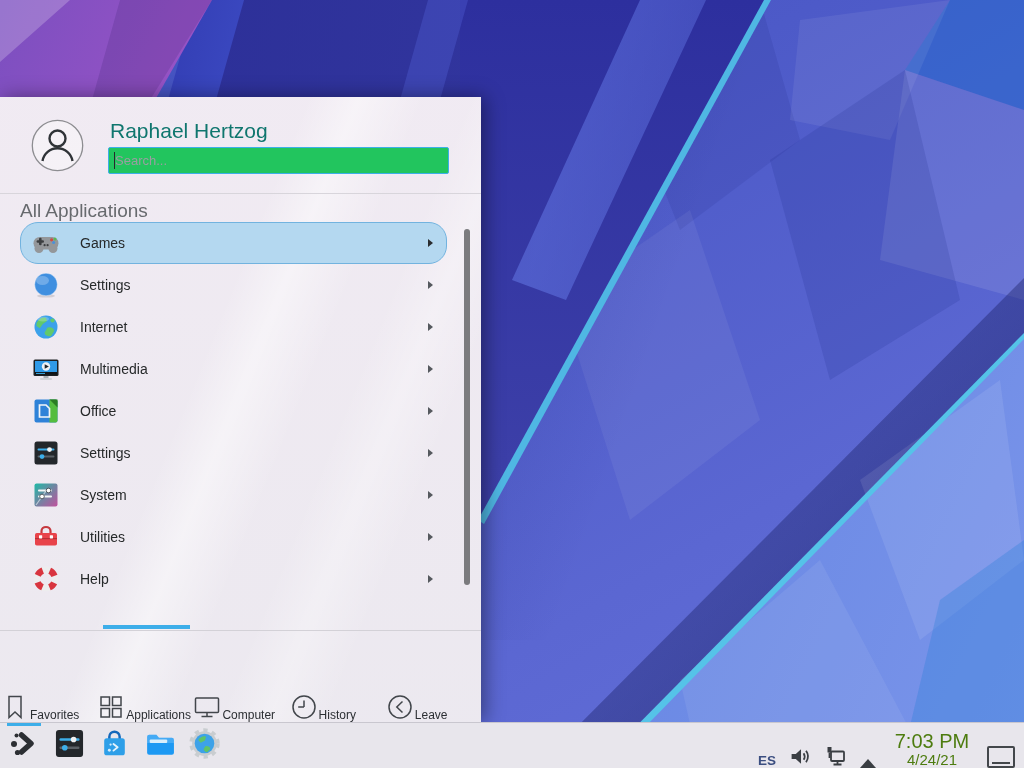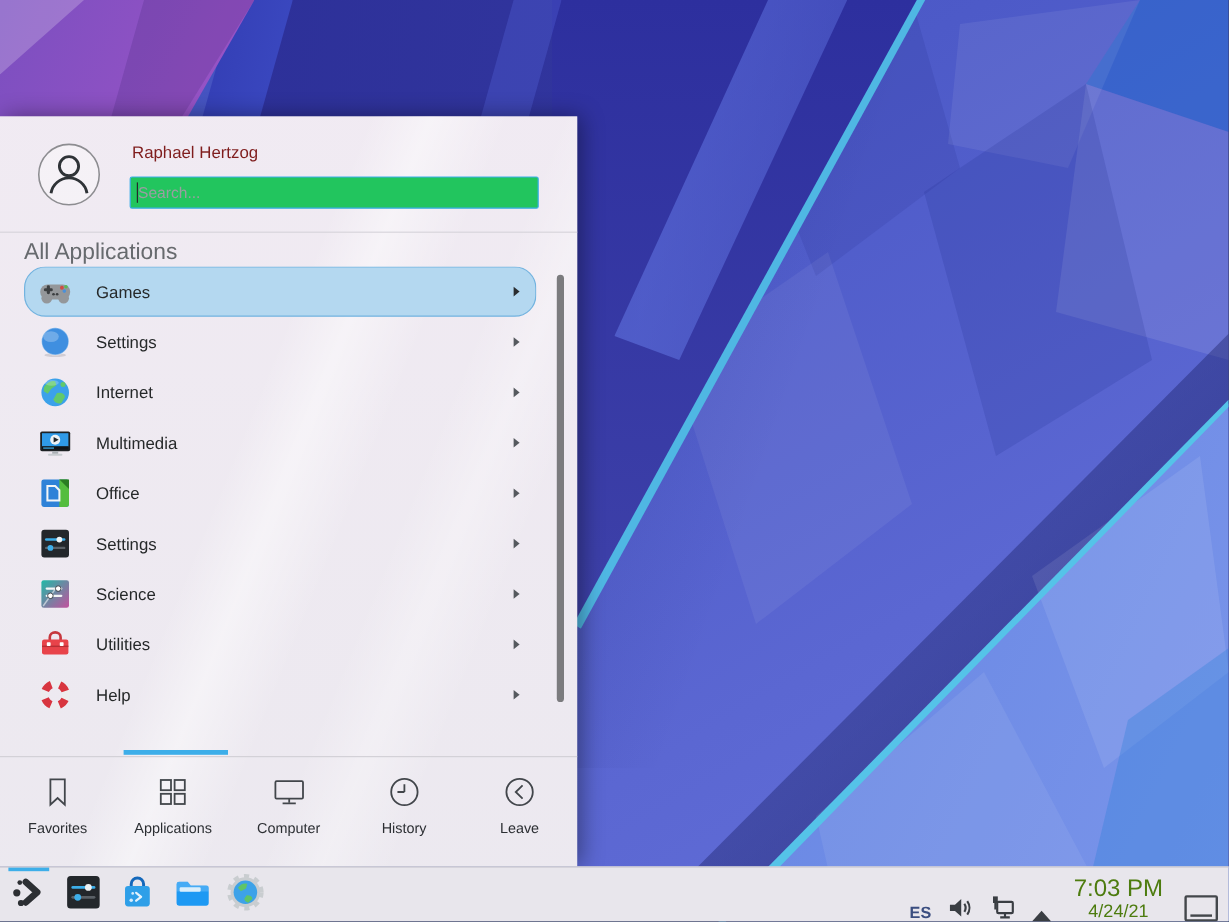--- a/index.html
+++ b/index.html
@@ -43,40 +43,40 @@
   .f9{clip-path:polygon(620px 80px,760px 0,800px 140px,680px 230px);background:rgba(22,30,120,.12);}
 
   
   #launcher{position:absolute;left:0;top:97px;width:481px;height:625px;background:#eceaf0;
     box-shadow:4px 0 18px rgba(0,0,0,.40);}
   #launcher .texture{position:absolute;inset:0;pointer-events:none;
     background:linear-gradient(112deg,rgba(255,255,255,0) 42%,rgba(255,255,255,.45) 49%,rgba(255,255,255,0) 58%,
     rgba(255,255,255,0) 64%,rgba(255,255,255,.30) 71%,rgba(255,255,255,0) 79%),
     linear-gradient(180deg,rgba(245,235,245,.5),rgba(236,228,238,.2));}
   .lp-avatar{position:absolute;left:31px;top:22px;width:53px;height:53px;}
-  .lp-name{position:absolute;left:110px;top:22px;font-size:14px;color:#7f1d1d;}
+  .lp-name{position:absolute;left:110px;top:22px;font-size:21px;color:#0f766e;}
   .lp-search{position:absolute;left:108px;top:50px;width:341px;height:27px;border:1px solid #3daee9;
     border-radius:2px;background:#22c55e;font-family:inherit;font-size:13px;padding:0 6px;color:#34383b;outline:none;}
   .lp-search::placeholder{color:#9b9da1;}
   .lp-caret{position:absolute;left:114px;top:55px;width:1px;height:17px;background:#26292c;}
   .lp-sep{position:absolute;left:0;right:0;top:96px;height:1px;background:#d8d5db;}
   .lp-section{position:absolute;left:20px;top:103px;font-size:19px;color:#676a6e;}
   .lp-list{position:absolute;left:20px;top:125px;width:427px;height:408px;overflow:hidden;}
   .cat-row{height:42px;display:flex;align-items:center;border:1px solid transparent;border-radius:3px;cursor:default;}
   .cat-row.highlighted{background:#b4d8f0;border-color:#72b3df;border-radius:18px;}
   .cat-icon{width:28px;height:28px;margin-left:11px;flex:0 0 auto;display:block;}
   .cat-icon svg{display:block;}
   .cat-label{margin-left:20px;font-size:14px;color:#26292a;}
   .cat-arrow{margin-left:auto;margin-right:13px;width:0;height:0;
     border-left:5px solid #55595e;border-top:4px solid transparent;border-bottom:4px solid transparent;}
   .cat-row.highlighted .cat-arrow{border-left-color:#2a2d30;}
   .lp-scroll{position:absolute;left:464px;top:132px;width:6px;height:356px;background:#7b7b7e;border-radius:3px;}
   .lp-indicator{position:absolute;left:103px;top:528px;width:87px;height:4px;background:#3daee9;}
   .lp-tabs{position:absolute;left:0;right:0;top:533px;height:92px;border-top:1px solid #d3d1d7;display:flex;}
-  .tab{flex:1;display:flex;flex-direction:column;align-items:center;padding-top:14px;cursor:default;}
+  .tab{flex:1;display:flex;flex-direction:row;align-items:flex-end;padding-top:14px;cursor:default;}
   .tab-icon{width:30px;height:30px;}
   .tab-label{margin-top:8px;font-size:12px;color:#2c2f33;}
 
   
   #taskbar{position:absolute;left:0;bottom:0;width:1024px;height:46px;background:#e8e6ec;
     border-top:1px solid #c9c7cf;display:flex;align-items:center;}
   .tb-apps{display:flex;align-items:center;padding-left:5px;height:100%;}
   .tb-app{position:relative;width:38px;height:46px;display:flex;align-items:center;justify-content:center;margin-right:7px;}
   .tb-app .active-bar{position:absolute;top:0;left:2px;right:2px;height:3px;background:#3daee9;}
   .tb-tray{margin-left:auto;display:flex;align-items:flex-end;height:100%;}
@@ -240,21 +240,21 @@
               </linearGradient>
             </defs>
             <rect x="2.5" y="2.5" width="23" height="23" rx="2" fill="url(#g-sys)"></rect>
             <path d="M4 24 L14 10" stroke="rgba(255,255,255,.55)" stroke-width="1.2"></path>
             <rect x="6" y="8.6" width="14" height="1.8" rx="0.9" fill="#f2f5f6"></rect>
             <circle cx="16.5" cy="9.5" r="2.3" fill="#ffffff" stroke="#2a2f33" stroke-width=".7"></circle>
             <rect x="6" y="14.6" width="14" height="1.8" rx="0.9" fill="#f2f5f6"></rect>
             <circle cx="10" cy="15.5" r="2.3" fill="#ffffff" stroke="#2a2f33" stroke-width=".7"></circle>
           </svg>
         </span>
-        <span class="cat-label">Science</span>
+        <span class="cat-label">System</span>
         <span class="cat-arrow"></span>
       </div>
 
       <div class="cat-row">
         <span class="cat-icon">
           <svg width="28" height="28" viewBox="0 0 28 28">
             <path d="M9.5 10.5 V8 a4.5 4 0 0 1 9 0 v2.5" fill="none" stroke="#c6383e" stroke-width="2.2"></path>
             <rect x="3" y="10" width="22" height="12.5" rx="1.8" fill="#e8434a"></rect>
             <rect x="3" y="15" width="22" height="1.2" fill="#b72f35"></rect>
             <rect x="7" y="12.2" width="3.2" height="3.2" rx="0.6" fill="#ffffff"></rect>

